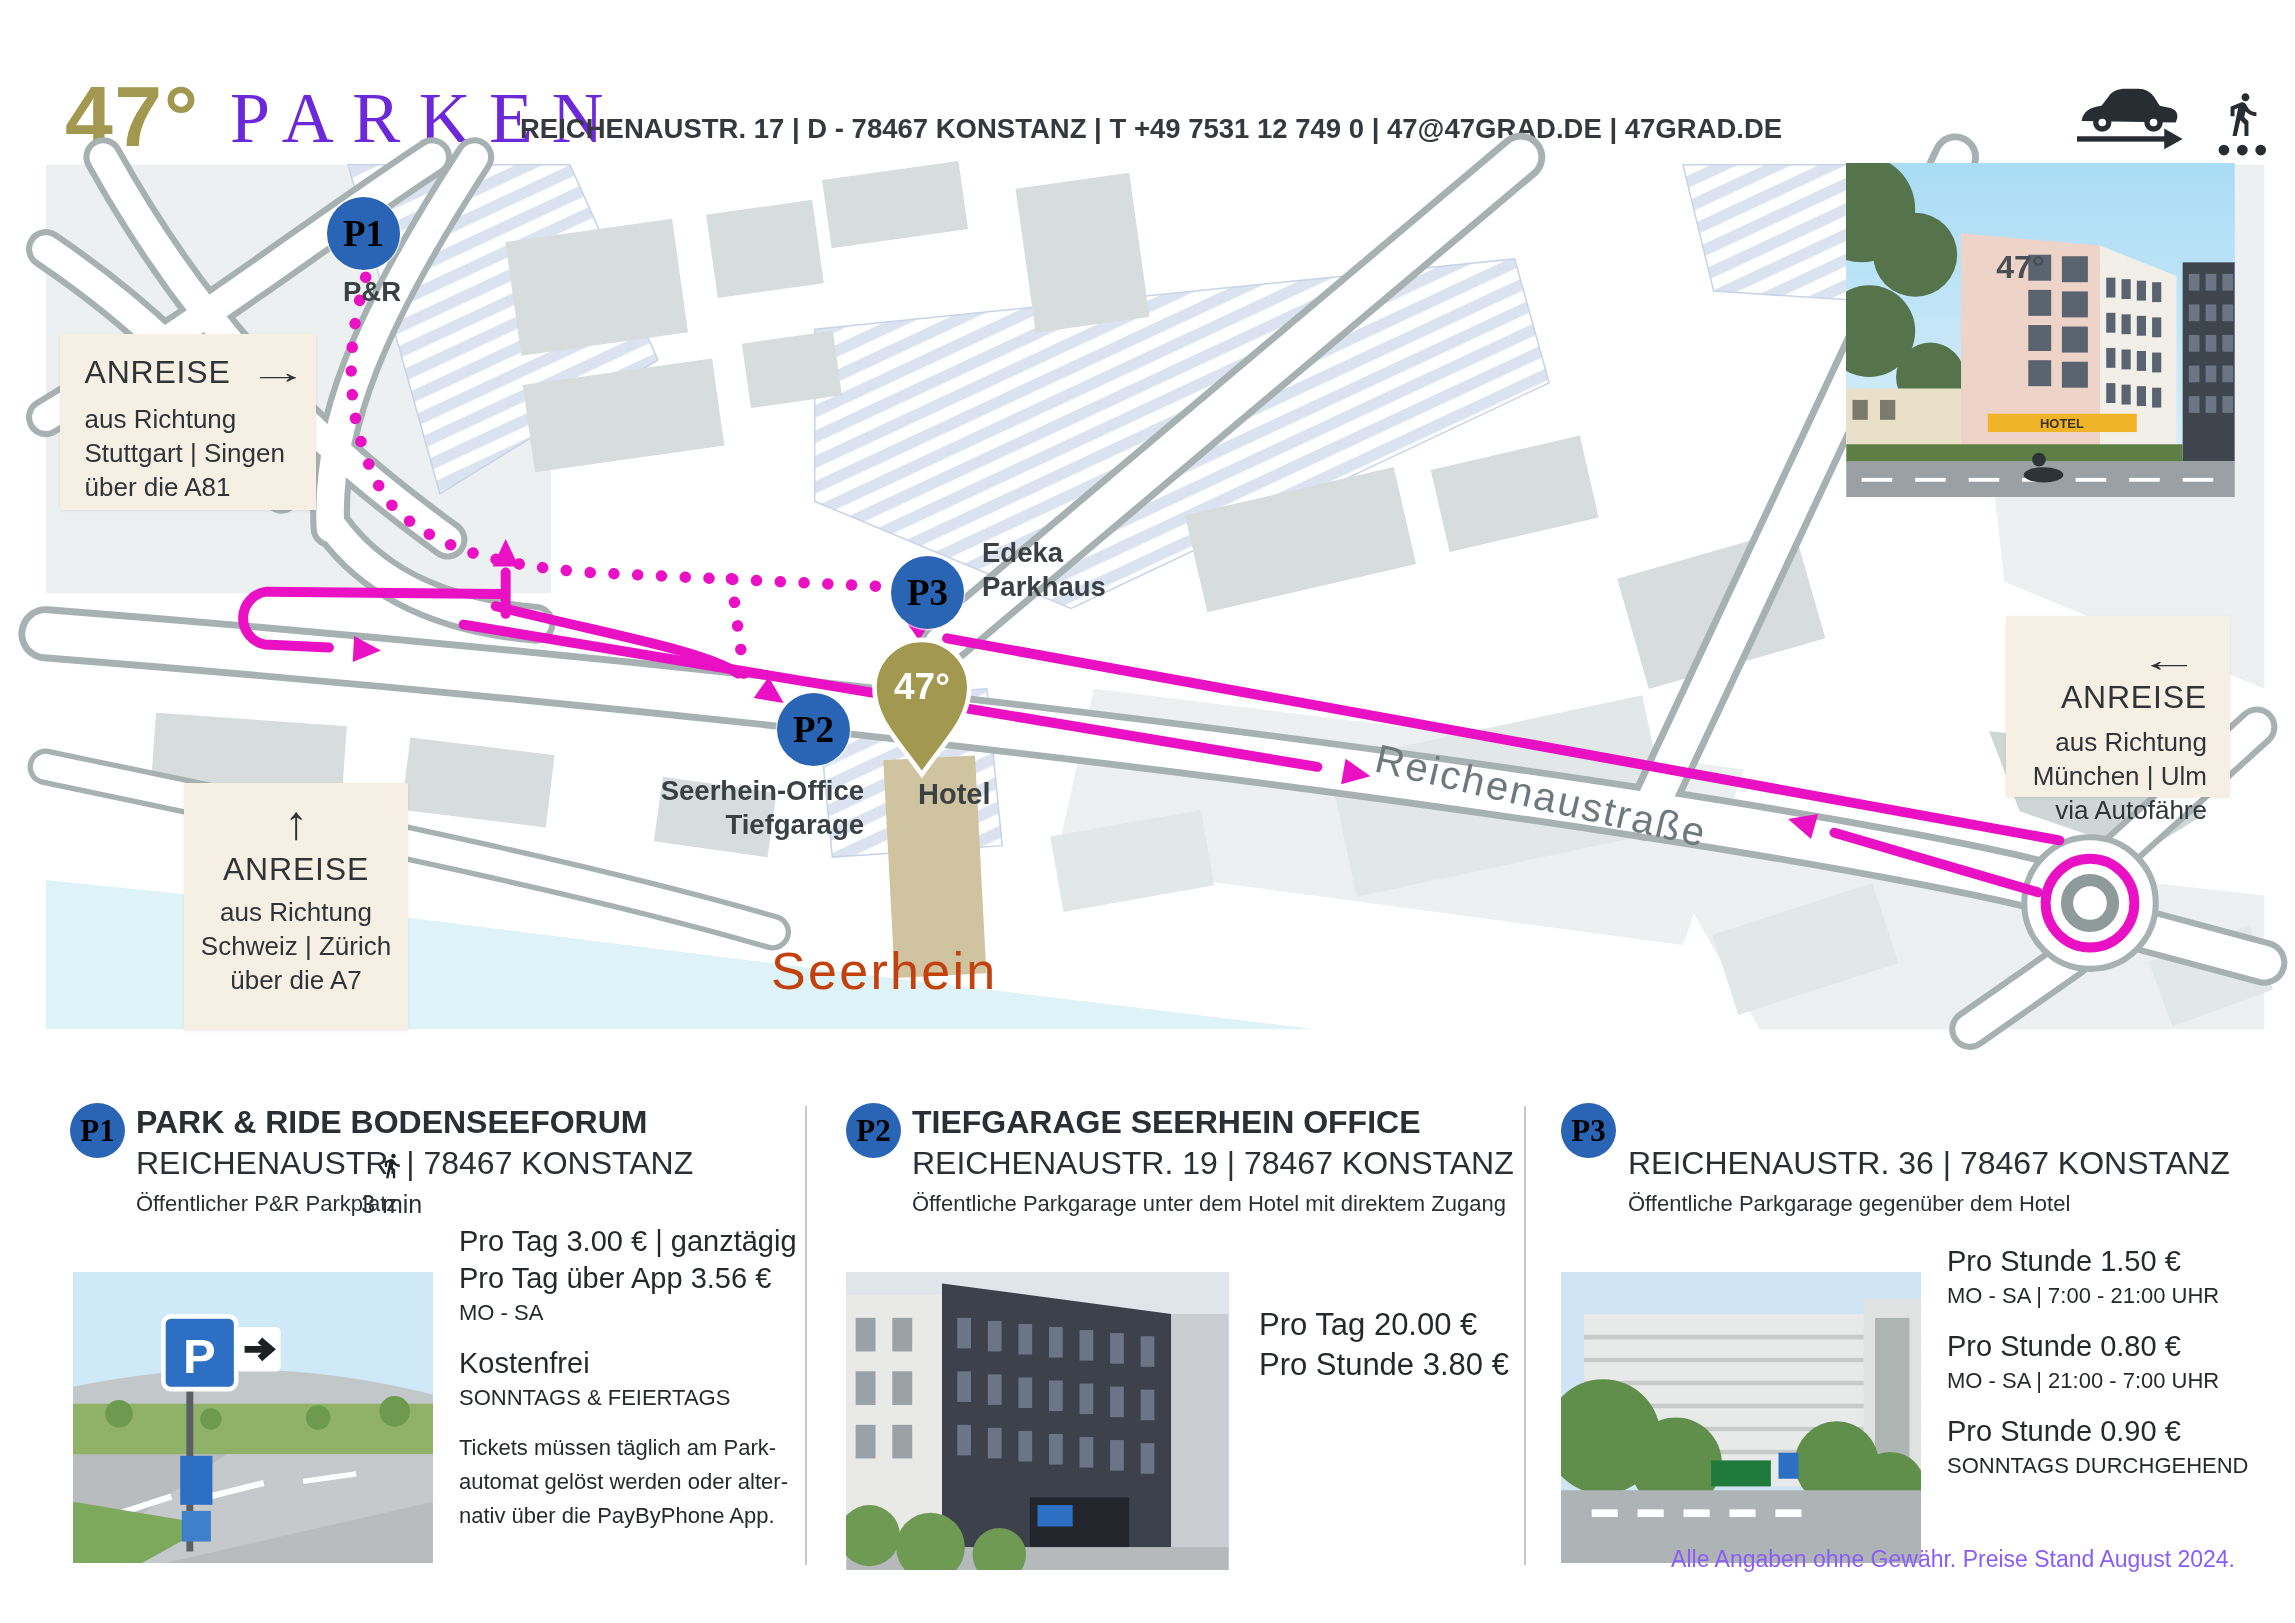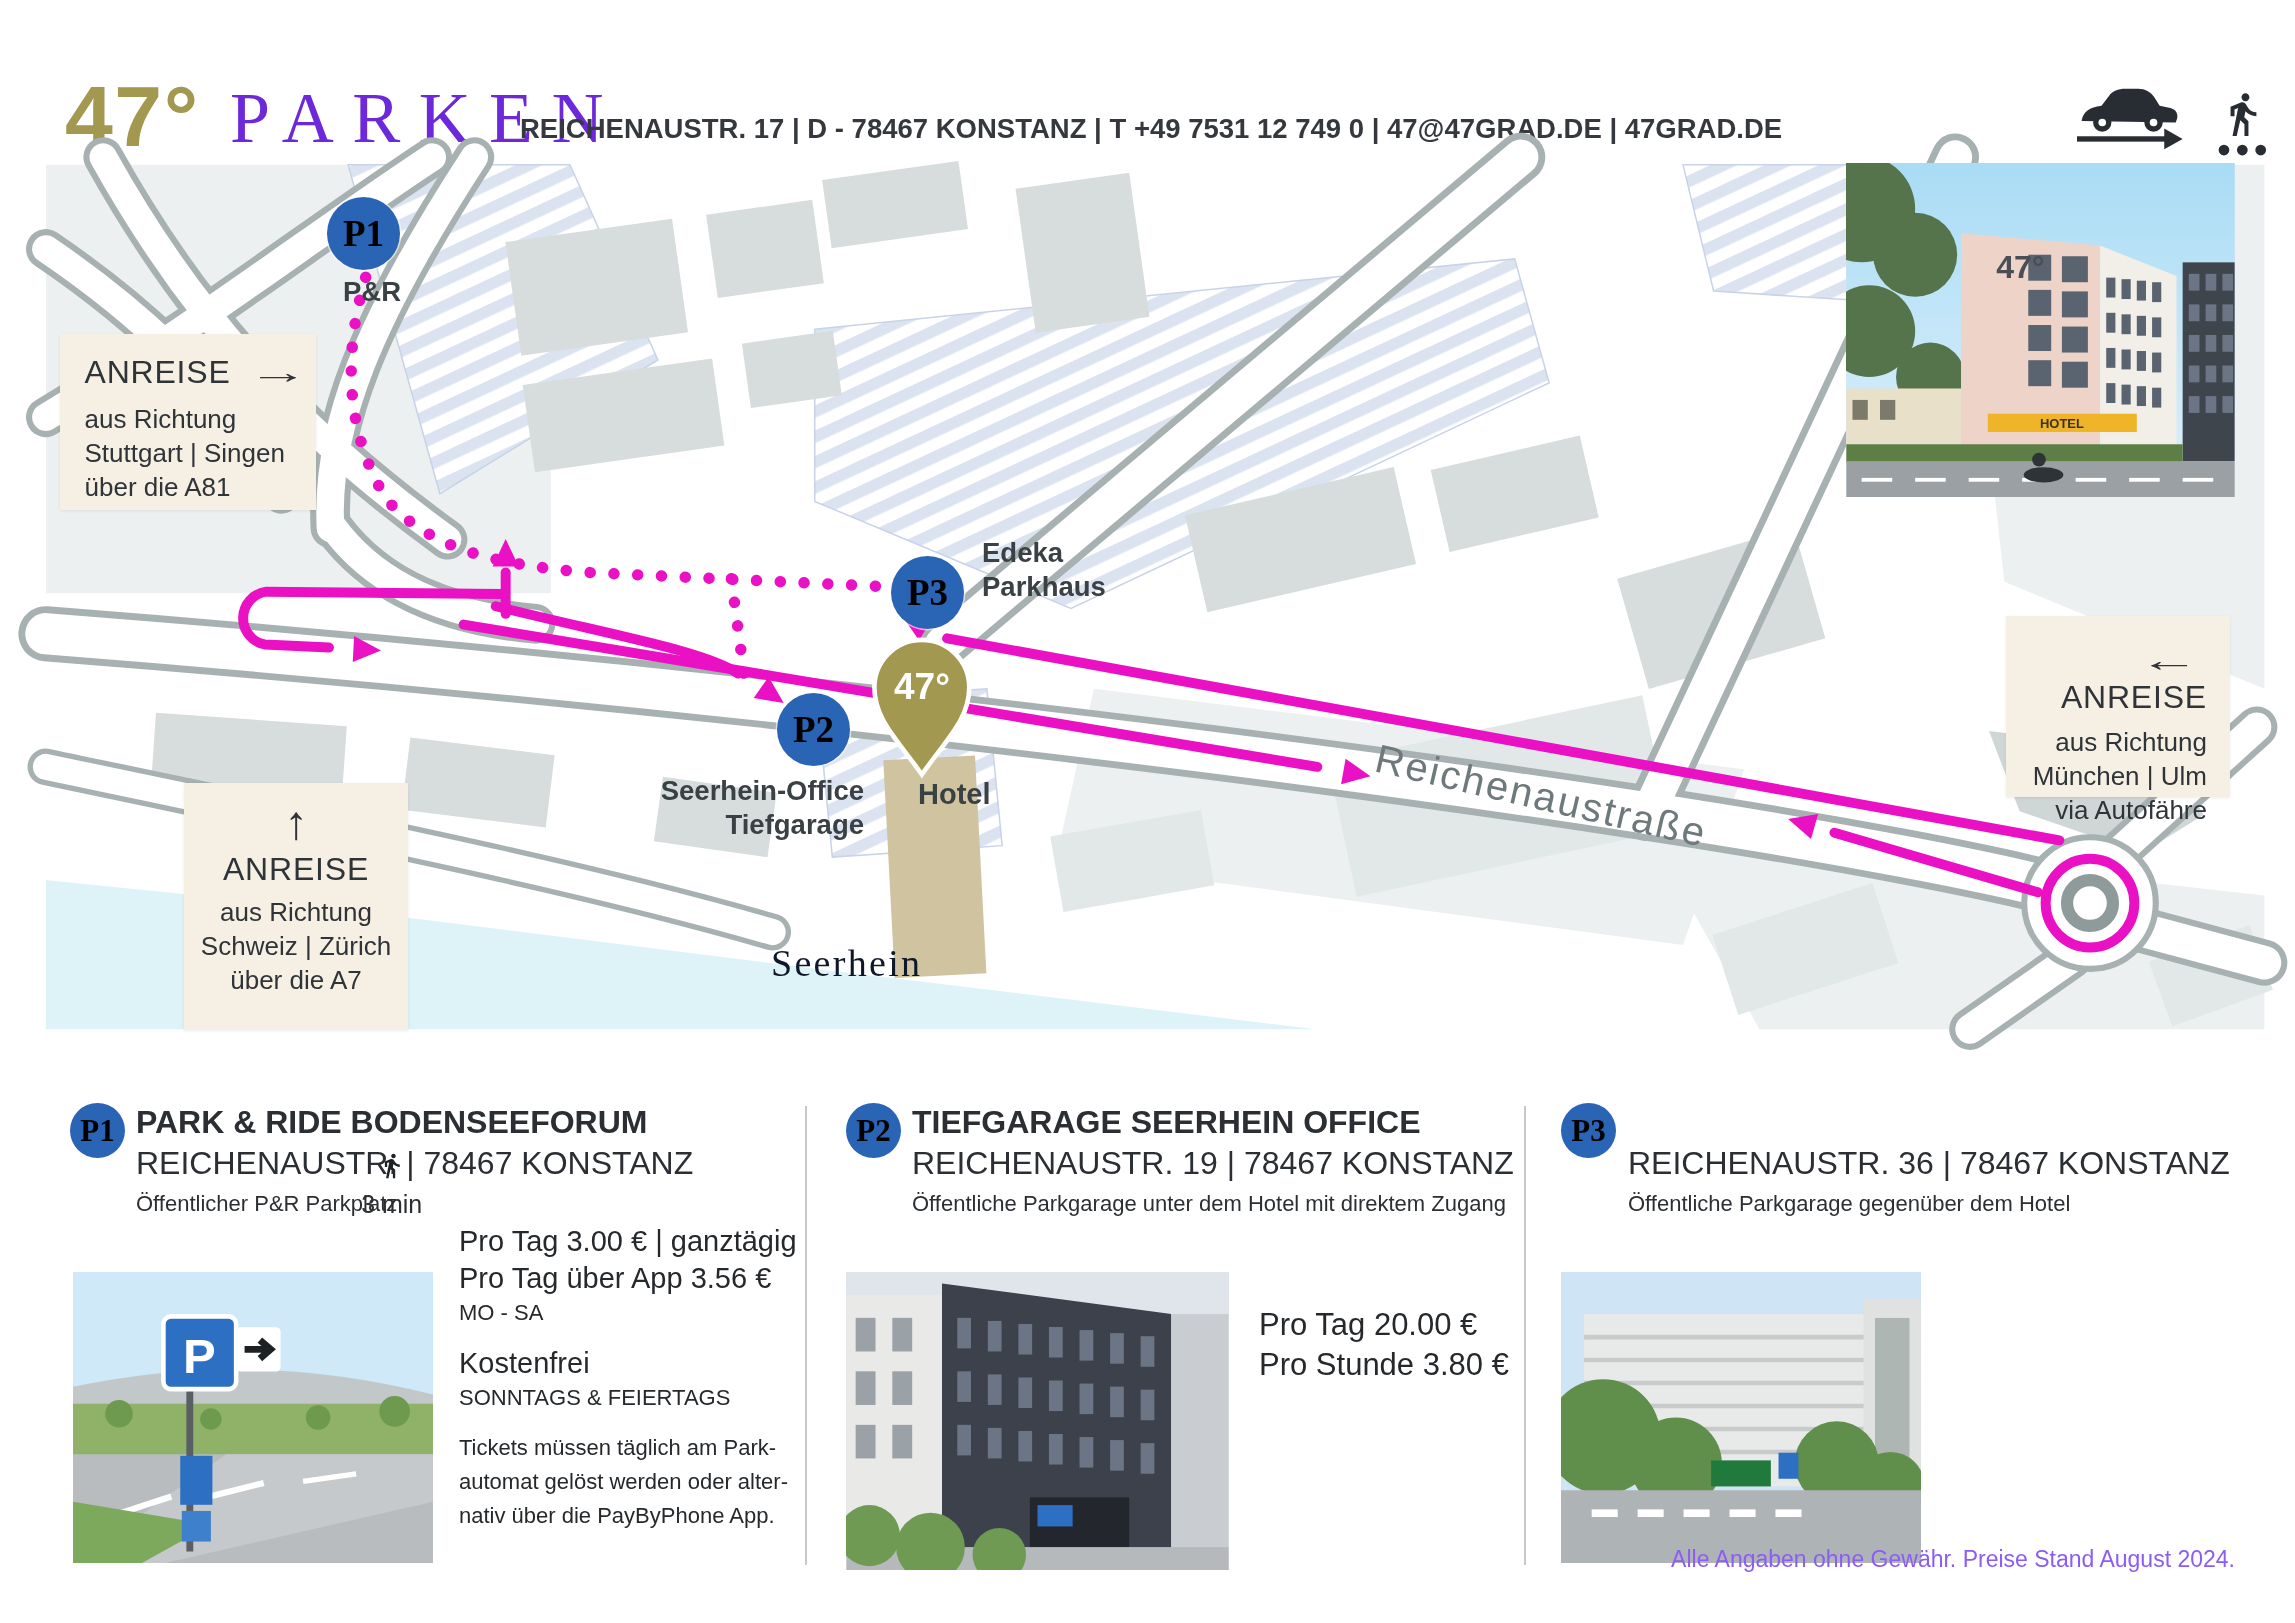--- a/index.html
+++ b/index.html
@@ -16,21 +16,21 @@
   .badge{border-radius:50%;background:#2a64b4;color:#000000;display:flex;align-items:center;justify-content:center;
          font-family:"Liberation Serif",serif;font-weight:bold;box-shadow:0 0 0 1.5px rgba(255,255,255,.6);}
   .badge.map{width:73px;height:73px;font-size:37px;}
   .badge.sec{width:55px;height:55px;font-size:31px;}
   .maplabel{font-weight:bold;color:#3a4144;font-size:27.5px;line-height:34px;}
   .anreise{background:#f6efe4;color:#2f3438;box-shadow:0 0.8px 3.1px rgba(0,0,0,.08);}
   .anreise .t{font-size:32px;letter-spacing:0.8px;}
   .anreise .l{font-size:26px;line-height:34px;}
   .arrowglyph{display:inline-block;transform:scaleX(1.9);transform-origin:center;}
   .street{font-size:40px;color:#6e797c;letter-spacing:2.3px;transform:rotate(13deg);transform-origin:left top;white-space:nowrap;}
-  .water-label{font-size:38px;color:#0f172a;letter-spacing:2.3px;font-family:Liberation Serif, serif;}
+  .water-label{font-size:52px;color:#c2410c;letter-spacing:2.3px;}
   .pin-label{font-size:37px;font-weight:bold;color:#ffffff;text-align:center;}
 
   
   .sec-title{font-size:32px;font-weight:700;color:#2b2f33;display:flex;align-items:center;gap:10.7px;white-space:nowrap;flex-direction:column;}
   .sec-title .mins{font-size:25px;font-weight:400;}
   .sec-addr{font-size:32px;font-weight:400;color:#2b2f33;white-space:nowrap;}
   .sec-sub{font-size:22px;color:#2b2f33;white-space:nowrap;}
   .price{font-size:29px;line-height:37px;color:#26292c;white-space:nowrap;}
   .price-sm{font-size:22px;line-height:31px;color:#26292c;white-space:nowrap;}
   .note{font-size:22px;line-height:34px;color:#26292c;white-space:nowrap;}
@@ -462,16 +462,24 @@
           <rect x="100" y="310" width="34" height="10"></rect>
           <rect x="160" y="310" width="34" height="10"></rect>
           <rect x="220" y="310" width="34" height="10"></rect>
           <rect x="280" y="310" width="34" height="10"></rect>
         </g>
       <rect x="196" y="246" width="78" height="34" fill="#1f7a3c"></rect>
       <rect x="284" y="236" width="26" height="34" fill="#2d6fc2"></rect>
     </svg>
   </div>
 
+  <div class="abs" style="left:1947px;top:1243px">
+    <div class="price" style="font-size:29px">Pro Stunde 1.50 €</div>
+    <div class="price-sm">MO - SA | 7:00 - 21:00 UHR</div>
+    <div class="price" style="font-size:29px;margin-top:17px">Pro Stunde 0.80 €</div>
+    <div class="price-sm">MO - SA | 21:00 - 7:00 UHR</div>
+    <div class="price" style="font-size:29px;margin-top:17px">Pro Stunde 0.90 €</div>
+    <div class="price-sm">SONNTAGS DURCHGEHEND</div>
+  </div>
 
   <div class="abs footer" style="right:60px;top:1546px">Alle Angaben ohne Gewähr. Preise Stand August 2024.</div>
 </div>
 
 
 </body></html>

